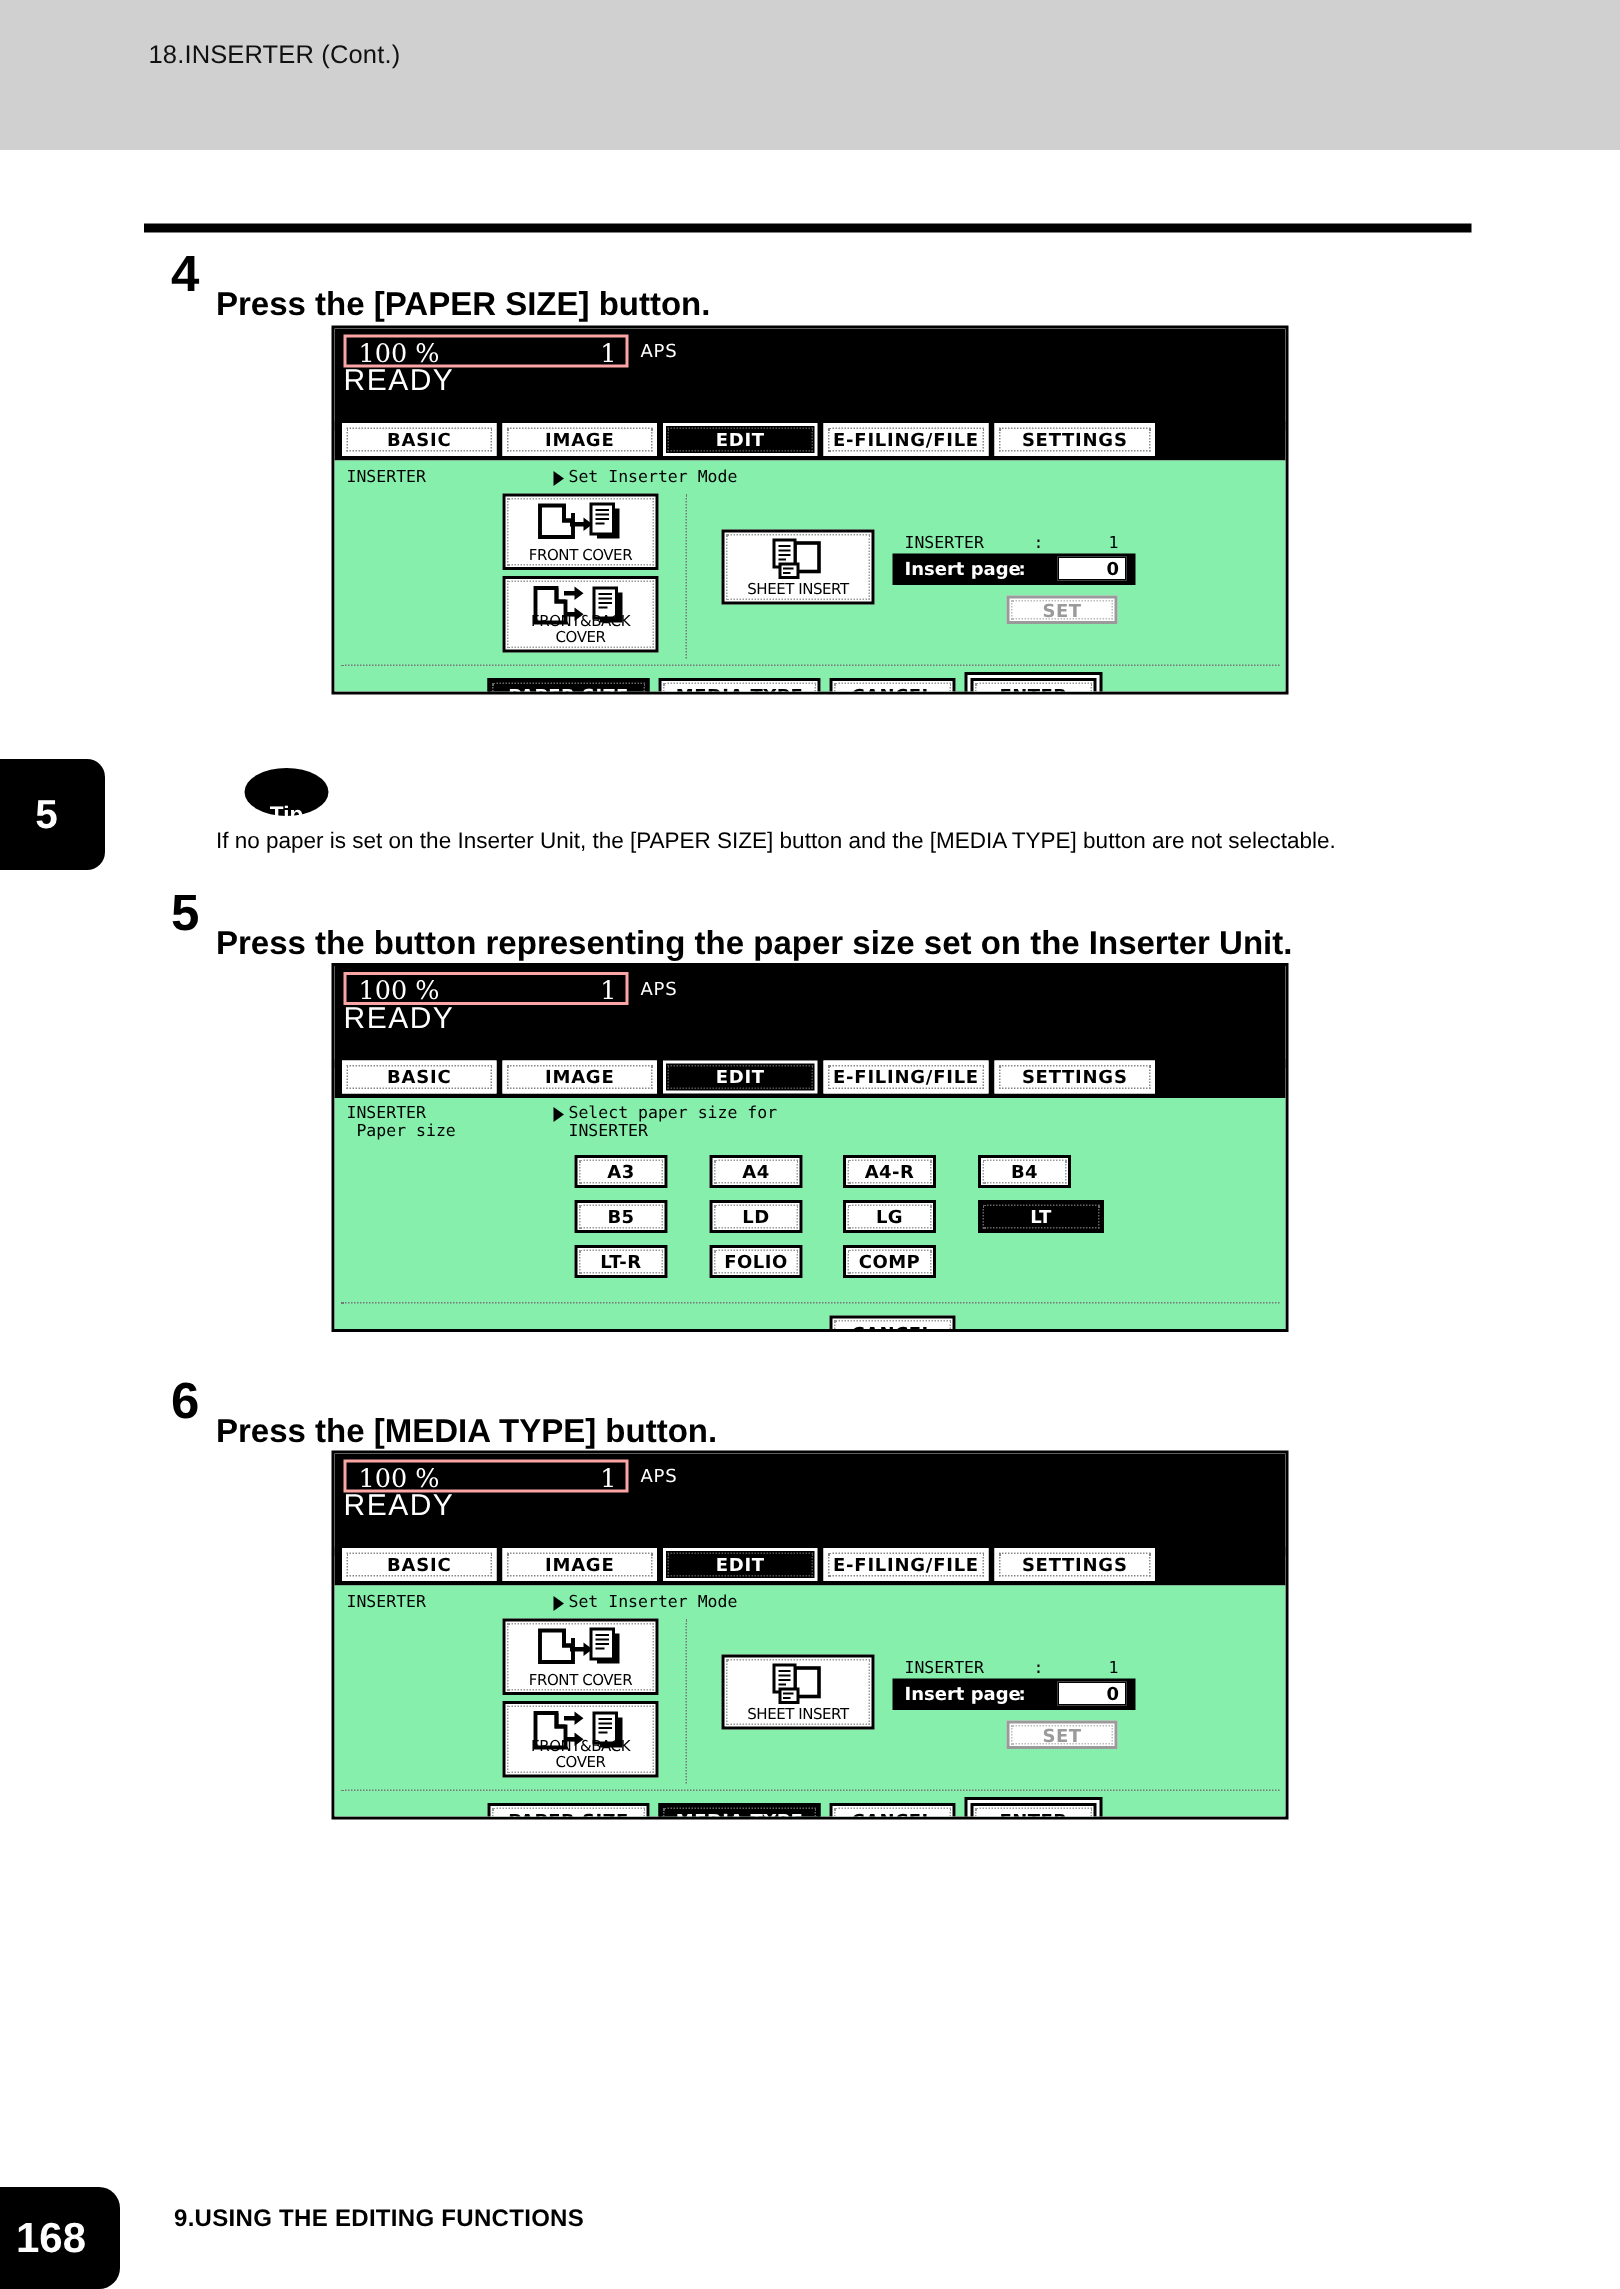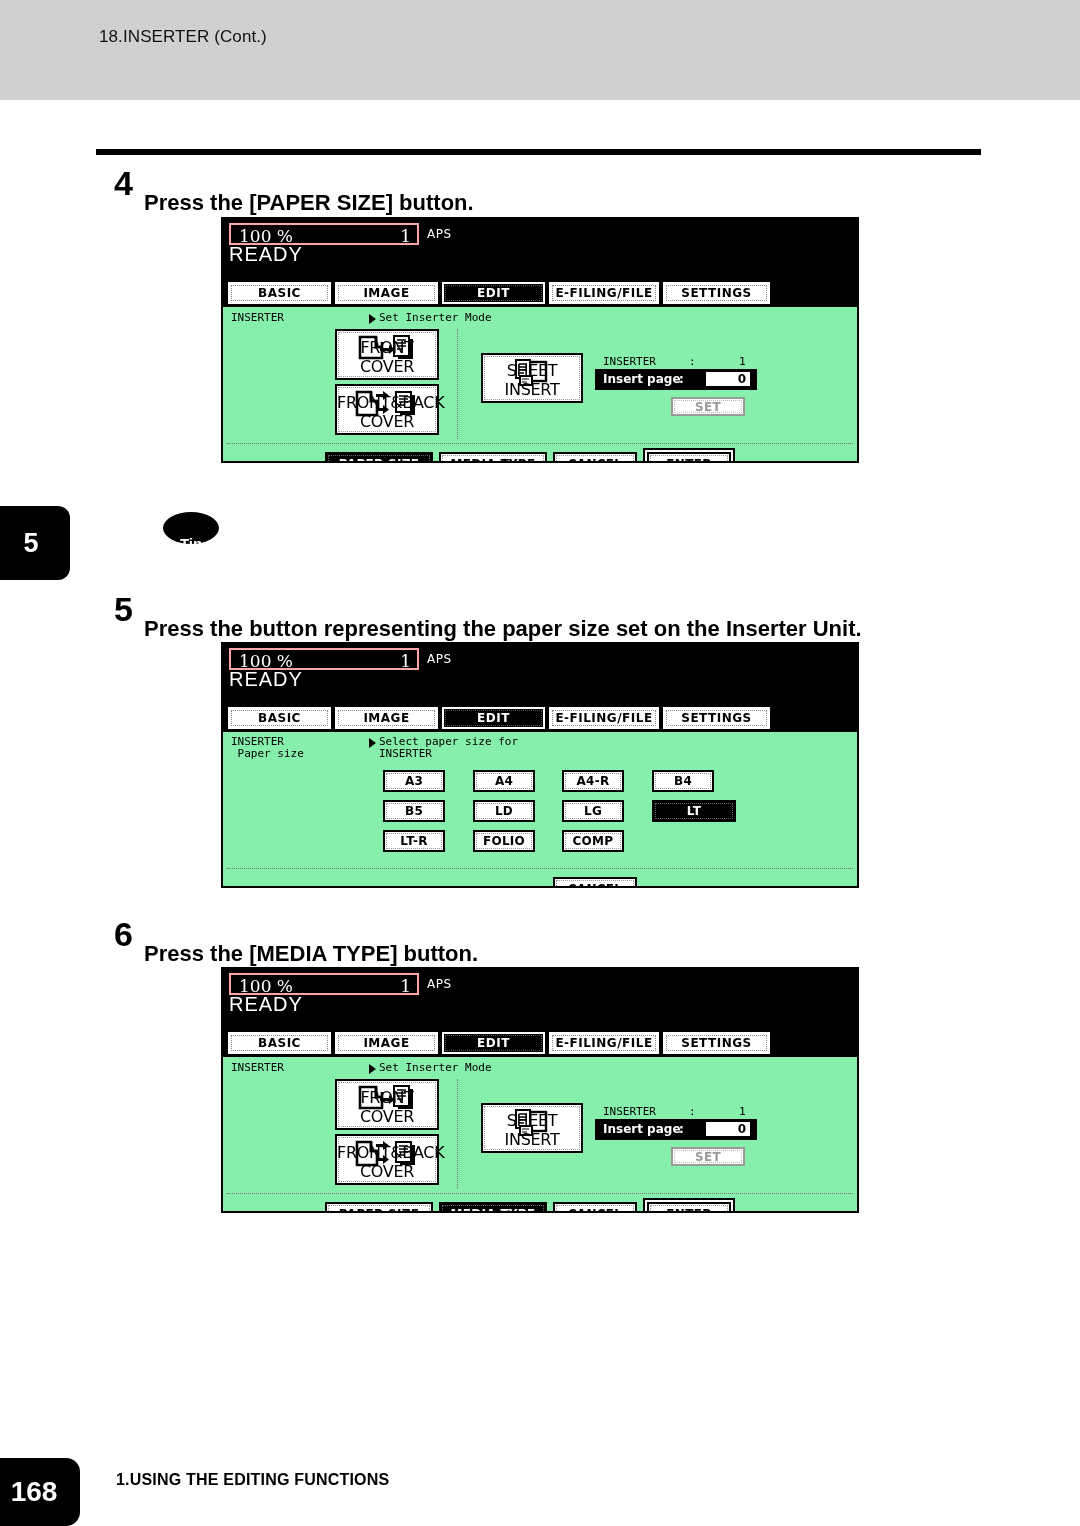--- a/index.html
+++ b/index.html
@@ -157,21 +157,21 @@
   .iconbtn{
     position:absolute;box-sizing:border-box;
     border:2px solid #000;background:#fff;
   }
   .iconbtn .bdot{
     position:absolute;left:1px;top:1px;right:1px;bottom:1px;
     border:1px dotted #999;pointer-events:none;
   }
   .iconbtn .cap{
     position:absolute;left:0;right:0;bottom:2px;text-align:center;
-    font-size:16px;color:#000;font-family:"DejaVu Sans", sans-serif;
+    font-size:10px;color:#000;font-family:"DejaVu Sans", sans-serif;
     letter-spacing:-0.3px;
   }
   .iconbtn .glyph{
     position:absolute;left:0;right:0;top:3px;text-align:center;
   }
 
   .vdiv{position:absolute;border-left:1px dotted #777;}
   .hdiv{position:absolute;border-top:1px dotted #777;}
 
   
@@ -349,20 +349,21 @@
       <div class="btn focus" style="left:424px;top:145px;width:84px;height:24px;">
         <span>ENTER</span>
         <i class="bdot"></i>
       </div>
     </div>
   </div>
 
   <div class="tip-badge">
     <span>Tip</span>
   </div>
+  <div class="tip-text">If no paper is set on the Inserter Unit, the [PAPER SIZE] button and the [MEDIA TYPE] button are not selectable.</div>
 
   <div class="step" style="left:114px;top:592px;">
     <div class="step-num">5</div>
     <div class="step-text">Press the button representing the paper size set on the Inserter Unit.</div>
   </div>
 
   <div class="lcd" style="left:221px;top:642px;">
     <div class="lcd-top">
       <div class="ratio-box">
         <div class="ratio-left">100  %</div>
@@ -581,13 +582,13 @@
         <i class="bdot"></i>
       </div>
     </div>
   </div>
 
 </div>
 
 <div class="footer-tab">
   <div class="footer-num">168</div>
 </div>
-<div class="footer-text">1.USING THE EDITING FUNCTIONS</div>
+<div class="footer-text">9.USING THE EDITING FUNCTIONS</div>
 
 </body></html>

